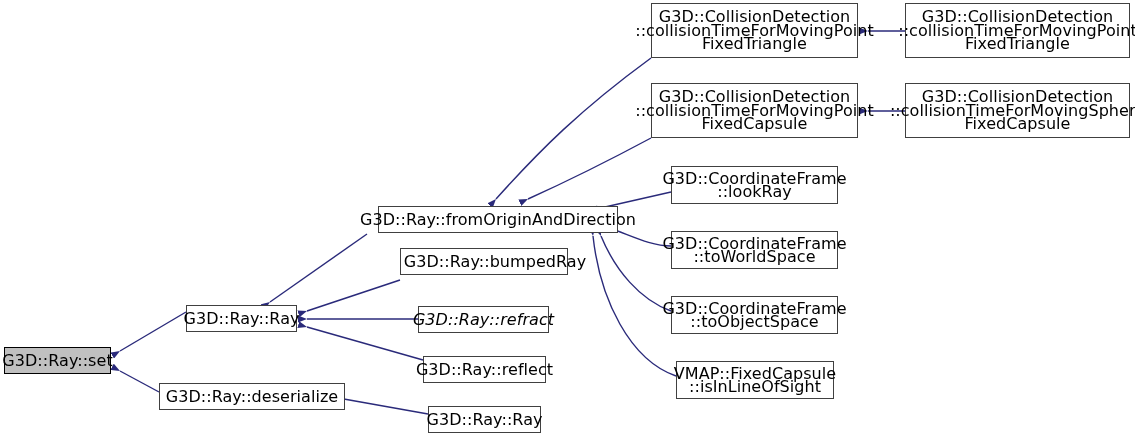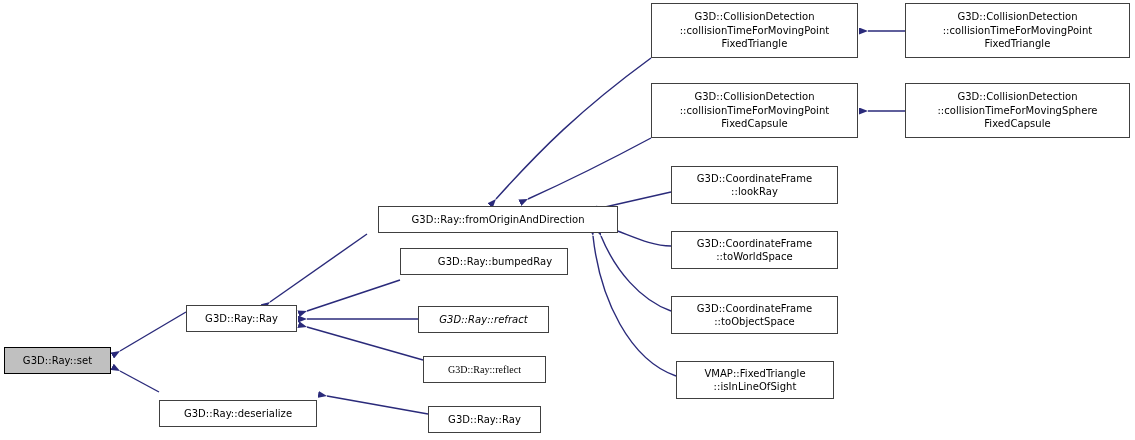--- a/index.html
+++ b/index.html
@@ -26,21 +26,21 @@
   .node {
     position: absolute;
     box-sizing: border-box;
     border: 1px solid #404040;
     background: #ffffff;
     display: flex;
     align-items: center;
     justify-content: center;
     text-align: center;
     color: #000000;
-    font-size: 10px;
+    font-size: 16px;
     line-height: 13.5px;
     letter-spacing: 0.05px;
     white-space: pre-line;
     z-index: 2;
   }
   .node.highlight {
     background: #c0c0c0;
     border: 1px solid #000000;
   }
   .node .node-label {
@@ -91,33 +91,33 @@
       <path d="M 905,31 L 868,31"></path>
 
       <path d="M 905,111 L 868,111"></path>
     </g>
   </svg>
 
   <div class="node highlight" style="left:4px; top:347px; width:107px; height:27px;">
     <span class="node-label">G3D::Ray::set</span>
   </div>
 
-  <div class="node" style="left:159px; top:400px; width:158px; height:27px;">
+  <div class="node" style="left:159px; top:383px; width:186px; height:27px;">
     <span class="node-label">G3D::Ray::deserialize</span>
   </div>
 
   <div class="node" style="left:186px; top:305px; width:111px; height:27px;">
     <span class="node-label">G3D::Ray::Ray</span>
   </div>
 
   <div class="node" style="left:428px; top:406px; width:113px; height:27px;">
     <span class="node-label">G3D::Ray::Ray</span>
   </div>
 
-  <div class="node" style="left:423px; top:356px; width:123px; height:27px;font-family:Liberation Serif, serif;">
+  <div class="node" style="left:423px; top:356px; width:123px; height:27px;">
     <span class="node-label">G3D::Ray::reflect</span>
   </div>
 
   <div class="node" style="left:418px; top:306px; width:131px; height:27px;font-style:italic;">
     <span class="node-label">G3D::Ray::refract</span>
   </div>
 
   <div class="node" style="left:400px; top:248px; width:168px; height:27px;padding-left:22px;">
     <span class="node-label">G3D::Ray::bumpedRay</span>
   </div>
@@ -135,21 +135,21 @@
     <span class="node-label">G3D::CoordinateFrame
 ::toWorldSpace</span>
   </div>
 
   <div class="node" style="left:671px; top:296px; width:167px; height:38px;">
     <span class="node-label">G3D::CoordinateFrame
 ::toObjectSpace</span>
   </div>
 
   <div class="node" style="left:676px; top:361px; width:158px; height:38px;">
-    <span class="node-label">VMAP::FixedTriangle
+    <span class="node-label">VMAP::FixedCapsule
 ::isInLineOfSight</span>
   </div>
 
   <div class="node" style="left:651px; top:3px; width:207px; height:55px;">
     <span class="node-label">G3D::CollisionDetection
 ::collisionTimeForMovingPoint
 FixedTriangle</span>
   </div>
 
   <div class="node" style="left:651px; top:83px; width:207px; height:55px;">

